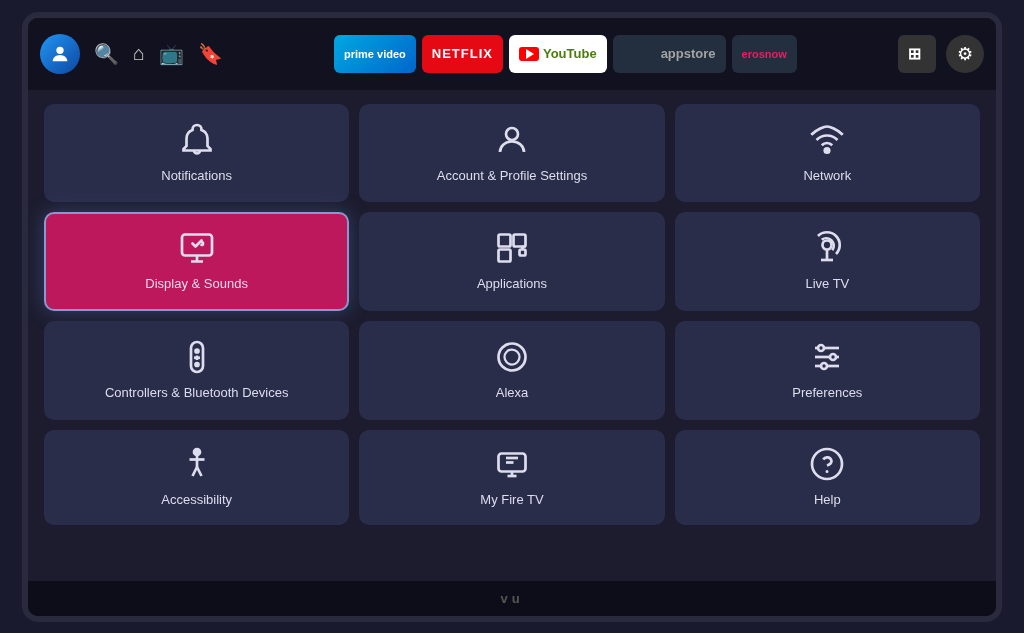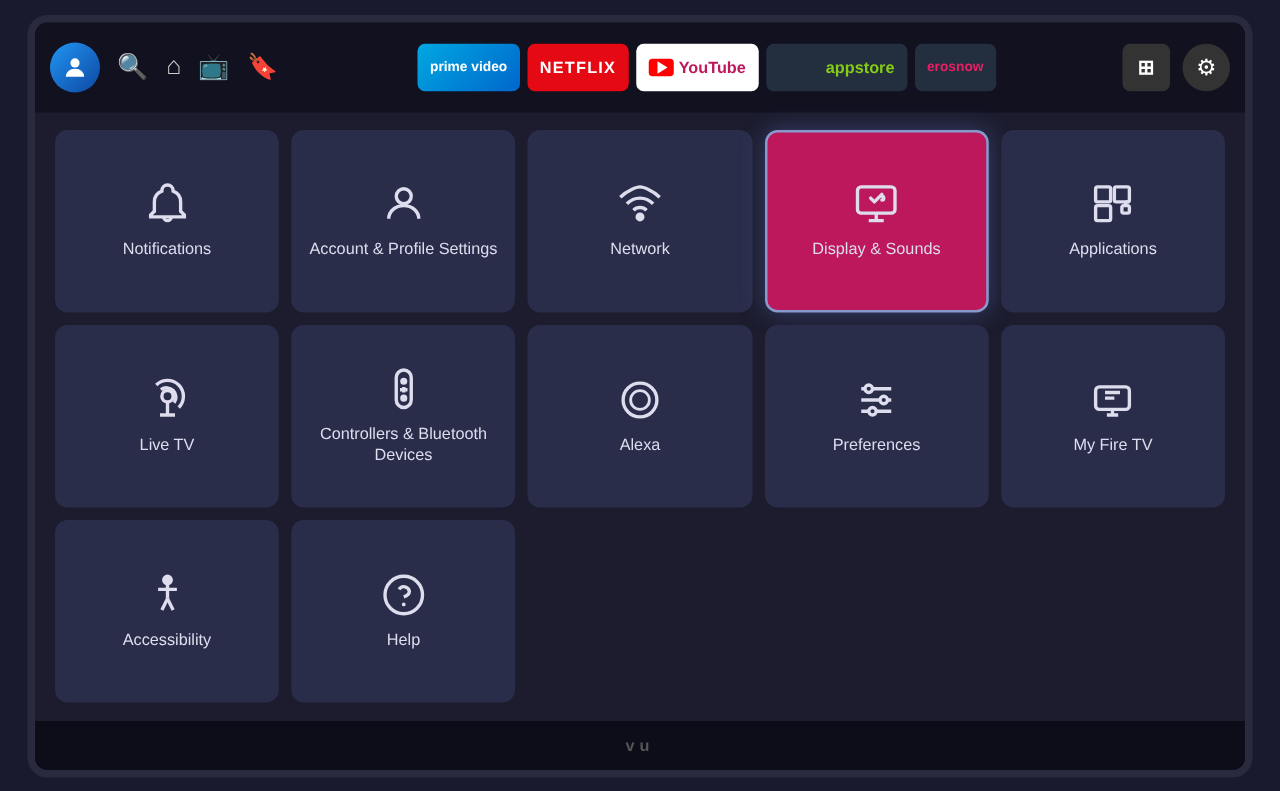--- a/index.html
+++ b/index.html
@@ -75,21 +75,21 @@
       gap: 6px;
       flex: 1;
       justify-content: center;
     }
 
     .app-btn {
       height: 38px;
       border-radius: 6px;
       display: flex;
       align-items: center;
-      justify-content: center;
+      justify-content: flex-start;
       padding: 0 10px;
       font-size: 13px;
       font-weight: bold;
       cursor: pointer;
       white-space: nowrap;
     }
 
     .app-prime {
       background: linear-gradient(135deg, #00a8e1, #0066cc);
       color: white;
@@ -97,21 +97,21 @@
     }
 
     .app-netflix {
       background: #e50914;
       color: white;
       letter-spacing: 1px;
     }
 
     .app-youtube {
       background: white;
-      color: #be185d;
+      color: #4d7c0f;
     }
 
     .yt-logo {
       display: flex;
       align-items: center;
       gap: 4px;
     }
 
     .yt-icon {
       width: 20px;
@@ -126,21 +126,21 @@
     .yt-icon::after {
       content: '';
       border-left: 8px solid white;
       border-top: 5px solid transparent;
       border-bottom: 5px solid transparent;
       margin-left: 2px;
     }
 
     .app-appstore {
       background: #232f3e;
-      color: #84cc16;
+      color: #a3a3a3;
       padding-left: 48px;
     }
 
     .app-amazon-music {
       background: #232f3e;
       color: #00a8e1;
       font-size: 11px;
     }
 
     .app-erosnow {
@@ -167,21 +167,21 @@
       justify-content: center;
       font-size: 18px;
       cursor: pointer;
     }
 
     
     .settings-grid {
       flex: 1;
       padding: 14px 16px;
       display: grid;
-      grid-template-columns: repeat(5, 1fr);
+      grid-template-columns: repeat(3, 1fr);
       grid-template-rows: repeat(3, 1fr);
       gap: 10px;
     }
 
     .settings-tile {
       background: #2a2d4a;
       border-radius: 10px;
       display: flex;
       flex-direction: column;
       align-items: center;
@@ -388,46 +388,46 @@
             <circle cx="16" cy="12" r="2" fill="#2a2d4a" stroke="#dde"></circle>
             <circle cx="10" cy="18" r="2" fill="#2a2d4a" stroke="#dde"></circle>
           </svg>
         </div>
         <span class="tile-label">Preferences</span>
       </div>
 
       <div class="settings-tile">
         <div class="tile-icon">
           <svg class="tile-svg" viewBox="0 0 24 24">
+            <circle cx="12" cy="4" r="2" fill="#dde"></circle>
+            <line x1="12" y1="6" x2="12" y2="14"></line>
+            <line x1="7" y1="9" x2="17" y2="9"></line>
+            <line x1="12" y1="14" x2="9" y2="20"></line>
+            <line x1="12" y1="14" x2="15" y2="20"></line>
+          </svg>
+        </div>
+        <span class="tile-label">Accessibility</span>
+      </div>
+
+      <div class="settings-tile">
+        <div class="tile-icon">
+          <svg class="tile-svg" viewBox="0 0 24 24">
             <rect x="3" y="5" width="18" height="12" rx="2"></rect>
             <line x1="9" y1="20" x2="15" y2="20"></line>
             <line x1="12" y1="17" x2="12" y2="20"></line>
             <line x1="8" y1="8" x2="16" y2="8"></line>
             <line x1="8" y1="11" x2="13" y2="11"></line>
           </svg>
         </div>
         <span class="tile-label">My Fire TV</span>
       </div>
 
       <div class="settings-tile">
         <div class="tile-icon">
           <svg class="tile-svg" viewBox="0 0 24 24">
-            <circle cx="12" cy="4" r="2" fill="#dde"></circle>
-            <line x1="12" y1="6" x2="12" y2="14"></line>
-            <line x1="7" y1="9" x2="17" y2="9"></line>
-            <line x1="12" y1="14" x2="9" y2="20"></line>
-            <line x1="12" y1="14" x2="15" y2="20"></line>
-          </svg>
-        </div>
-        <span class="tile-label">Accessibility</span>
-      </div>
-
-      <div class="settings-tile">
-        <div class="tile-icon">
-          <svg class="tile-svg" viewBox="0 0 24 24">
             <circle cx="12" cy="12" r="10"></circle>
             <path d="M9.5 9a3 3 0 0 1 5.5 1c0 2-3 3-3 3"></path>
             <circle cx="12" cy="17" r="0.5" fill="#dde" stroke-width="1"></circle>
           </svg>
         </div>
         <span class="tile-label">Help</span>
       </div>
 
       <div class="settings-tile" style="background: transparent; border: none; cursor: default;"></div>
       <div class="settings-tile" style="background: transparent; border: none; cursor: default;"></div>

